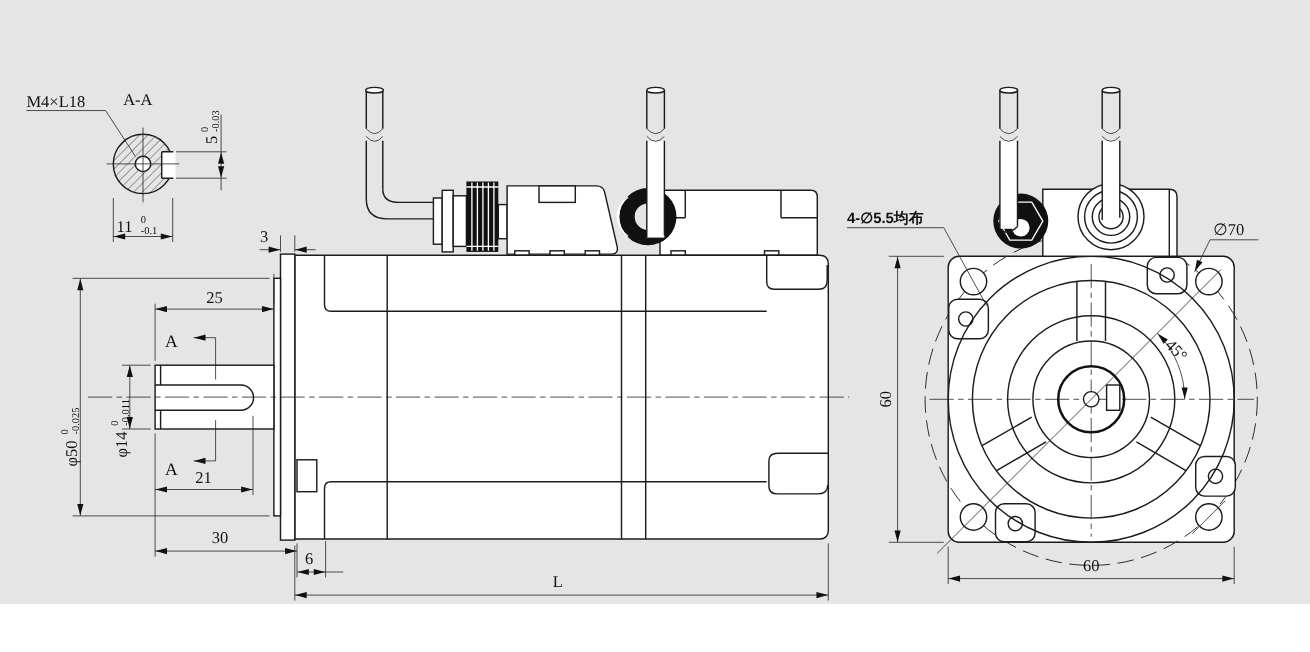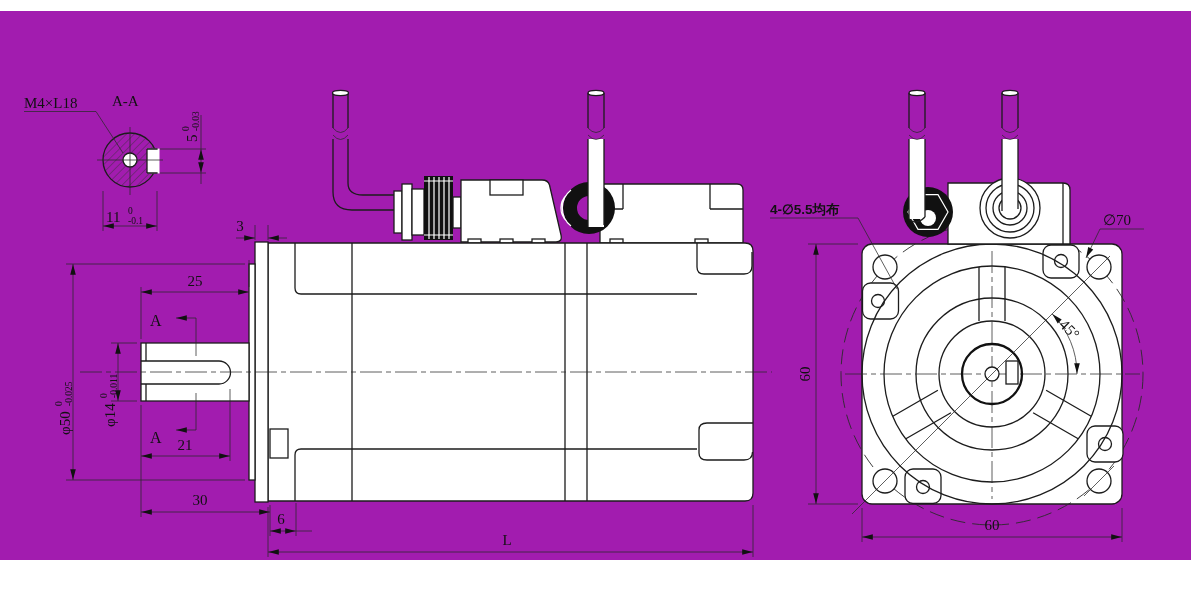--- a/index.html
+++ b/index.html
@@ -1,16 +1,16 @@
 <!DOCTYPE html>
 <html><head>
 <meta charset="utf-8">
 <style>
   html,body{margin:0;padding:0;background:#ffffff;}
-  .canvas{width:1191px;height:549px;background:#a21caf;position:relative;overflow:hidden;margin-top:11px;}
+  .canvas{width:1191px;height:549px;background:#e5e5e5;position:relative;overflow:hidden;}
   svg{display:block;}
   .ol{fill:#fff;stroke:#1c1c1c;stroke-width:1.3;}
   .ln{fill:none;stroke:#1c1c1c;stroke-width:1.3;}
   .thk{fill:none;stroke:#111;stroke-width:2.3;}
   .tn{fill:none;stroke:#2a2a2a;stroke-width:0.75;}
   .cl{fill:none;stroke:#2a2a2a;stroke-width:0.75;stroke-dasharray:22 4 5 4;}
   .dsh{fill:none;stroke:#2a2a2a;stroke-width:0.9;stroke-dasharray:15 7;}
   .blk{fill:#111;stroke:none;}
   .wln{fill:none;stroke:#fff;stroke-width:1.2;}
   .dimt{font-family:"Liberation Serif",serif;font-size:15px;fill:#111;}

